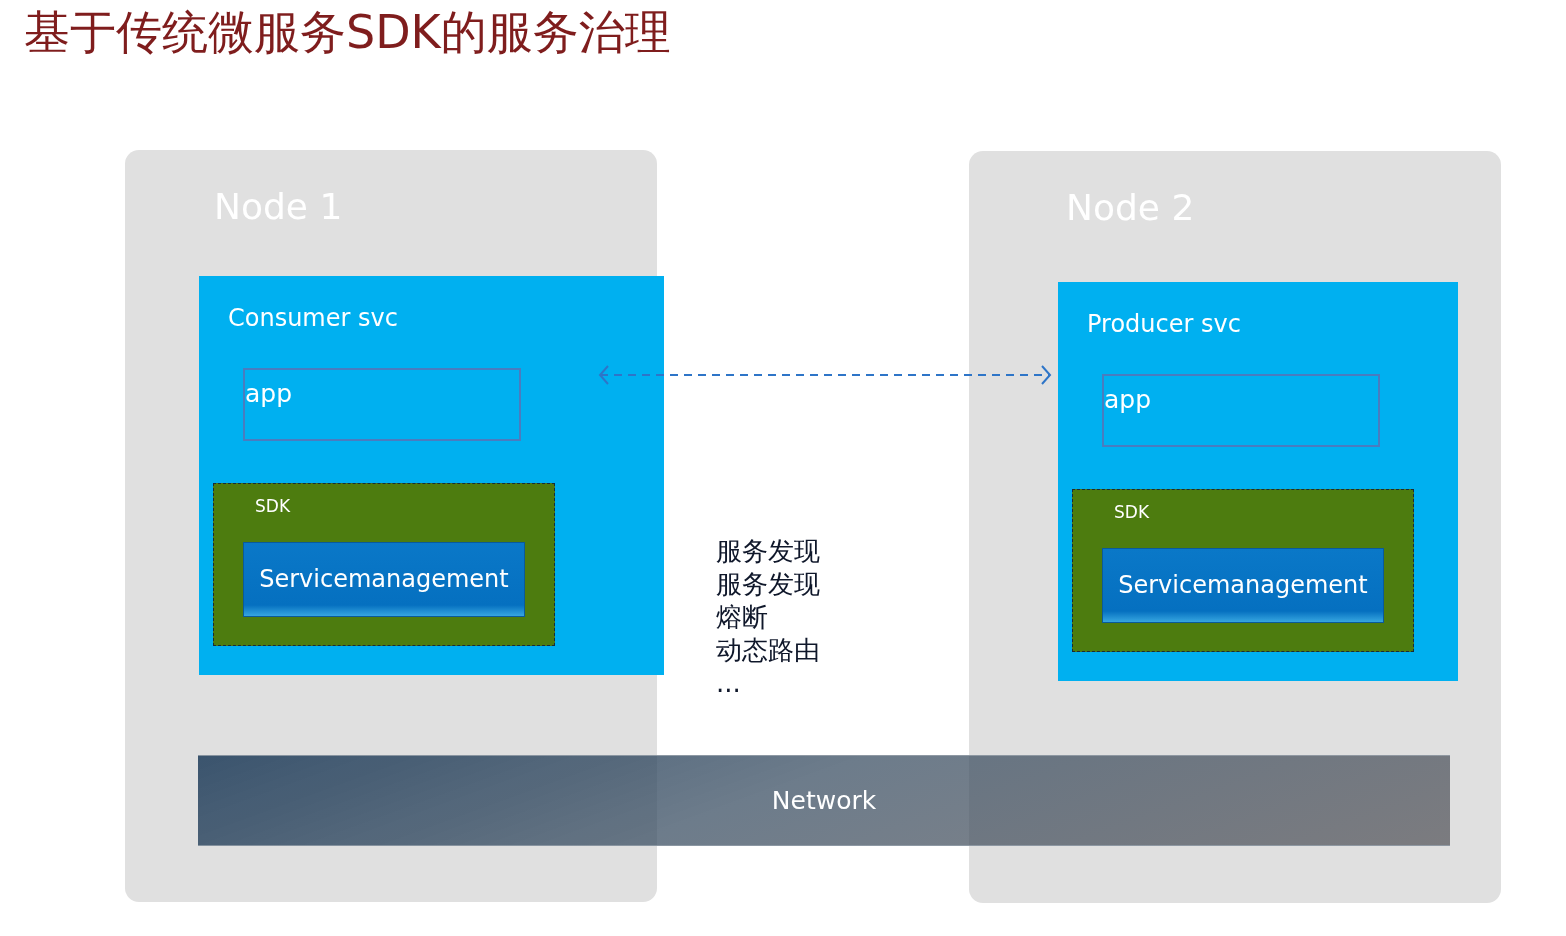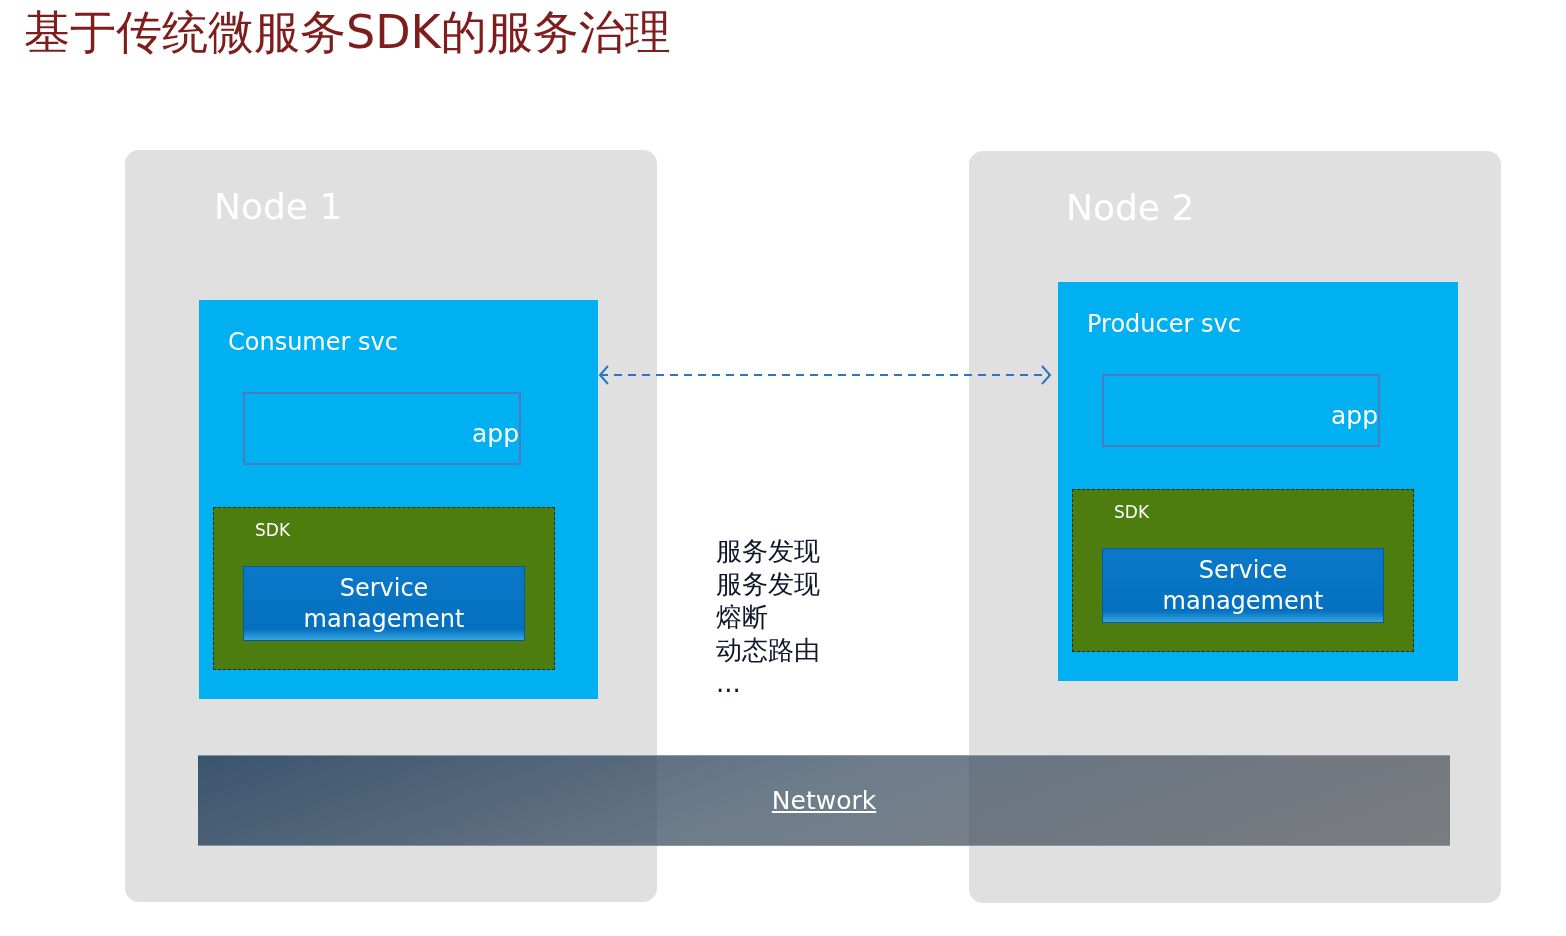--- a/index.html
+++ b/index.html
@@ -20,61 +20,61 @@
   .node-label {
     position: absolute; top: 36px; font-size: 36px; color: #ffffff;
     font-family: "DejaVu Sans", sans-serif; font-weight: normal;
   }
   #node1 .node-label { left: 89px; }
   #node2 .node-label { left: 97px; }
 
   .svc {
     position: absolute; background: #00b0f0;
   }
-  #svc1 { left: 199px; top: 300px; width: 399px; height: 399px; }
+  #svc1 { left: 199px; top: 276px; width: 465px; height: 399px; }
   #svc2 { left: 1050px; top: 282px; width: 400px; height: 399px; margin-left: 8px; }
   .svc-label {
     position: absolute; left: 29px; top: 28px; font-size: 24px; color: #ffffff;
     font-family: "DejaVu Sans", sans-serif;
   }
   .app-box {
     position: absolute; left: 44px; top: 92px; width: 278px; height: 73px;
     border: 2px solid #4a7cbf; box-sizing: border-box;
-    display: flex; justify-content: flex-end; padding-top: 25px;
+    display: flex; justify-content: flex-start; padding-top: 9px;
     font-size: 25px; color: #ffffff; font-family: "DejaVu Sans", sans-serif;
   }
   .sdk-box {
     position: absolute; left: 14px; top: 207px; width: 342px; height: 163px;
     background: #4d7c0f; border: 1.5px dashed #1a2a3a; box-sizing: border-box;
   }
   .sdk-label {
     position: absolute; left: 41px; top: 12px; font-size: 17px; color: #ffffff;
     font-family: "DejaVu Sans", sans-serif;
   }
   .sm-box {
     position: absolute; left: 29px; top: 58px; width: 282px; height: 75px;
     background: linear-gradient(#0a78c8, #0570c0 85%, #36a6e0 100%);
     border: 1px solid #0a5a9a; box-sizing: border-box;
-    display: flex; flex-direction: column; align-items: center; justify-content: center;
+    display: flex; flex-direction: row; align-items: center; justify-content: center;
     color: #ffffff; font-size: 24px; line-height: 31px; font-family: "DejaVu Sans", sans-serif;
   }
   .arrow {
     position: absolute; left: 596px; top: 362px; width: 458px; height: 26px;
   }
   .features {
     position: absolute; left: 716px; top: 535px; color: #0f172a;
     font-size: 26px; line-height: 33px; font-family: "DejaVu Sans", sans-serif;
   }
   .features div { white-space: nowrap; }
   .network {
     position: absolute; left: 198px; top: 755px; width: 1252px; height: 89px;
     background: linear-gradient(160deg, rgba(30,60,90,0.85) 0%, rgba(60,80,100,0.75) 45%, rgba(90,90,95,0.75) 100%);
     border-top: 1px solid rgba(150,160,170,0.8); border-bottom: 1px solid rgba(150,160,170,0.8);
     display: flex; align-items: center; justify-content: center;
-    color: #ffffff; font-size: 25px; font-family: "DejaVu Sans", sans-serif; text-decoration: underline;
+    color: #ffffff; font-size: 25px; font-family: "DejaVu Sans", sans-serif;
   }
 </style>
 </head>
 <body>
 
 <div class="title">基于传统微服务SDK的服务治理</div>
 
 <div class="node" id="node1">
   <div class="node-label">Node 1</div>
 </div>

